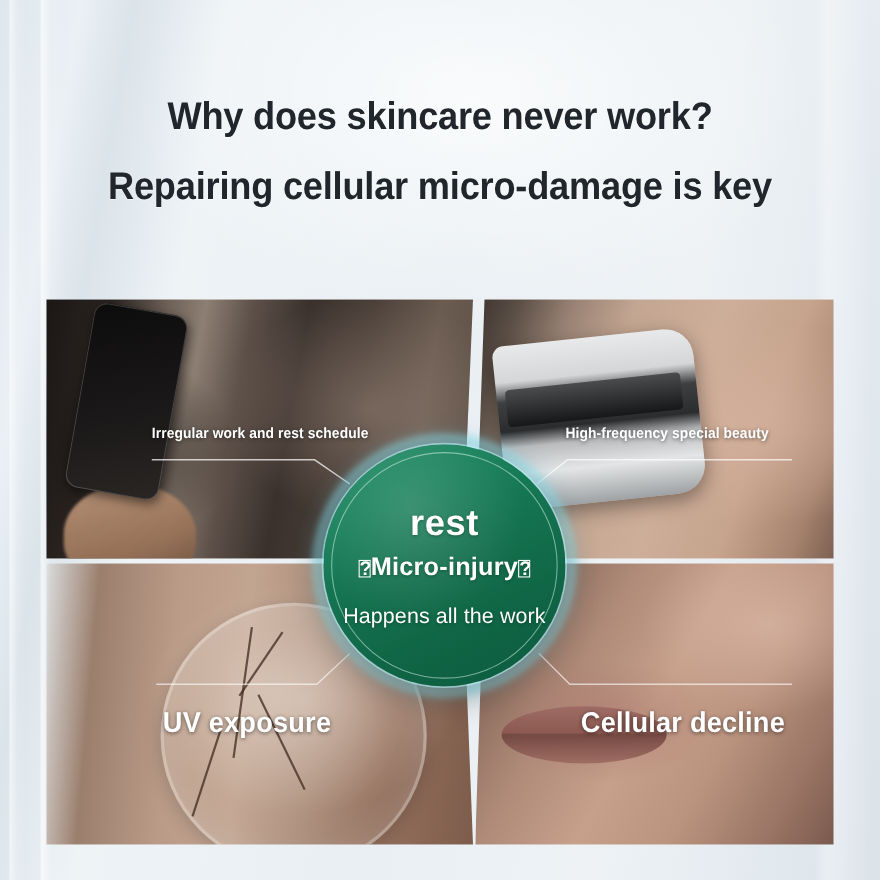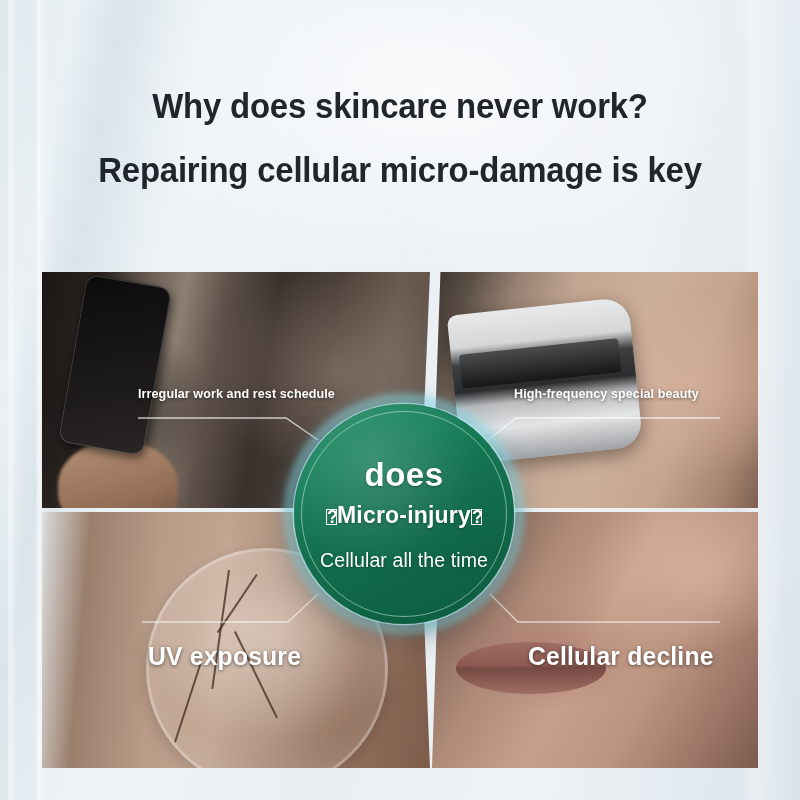--- a/index.html
+++ b/index.html
@@ -395,19 +395,19 @@
 
   <div class="label big label-bl">UV exposure</div>
 
   <div class="label big label-br">Cellular decline</div>
 
   <div class="circle-wrap">
     <div class="circle-glow"></div>
     <div class="circle"></div>
     <div class="circle-ring"></div>
     <div class="circle-text">
-      <div class="c-cell">does</div>
+      <div class="c-cell">rest</div>
       <div class="c-micro"><span class="tofu">?</span><span>Micro-injury</span><span class="tofu">?</span></div>
-      <div class="c-happens">Cellular all the time</div>
+      <div class="c-happens">Happens all the work</div>
     </div>
   </div>
 
 </div>
 
 </body></html>

